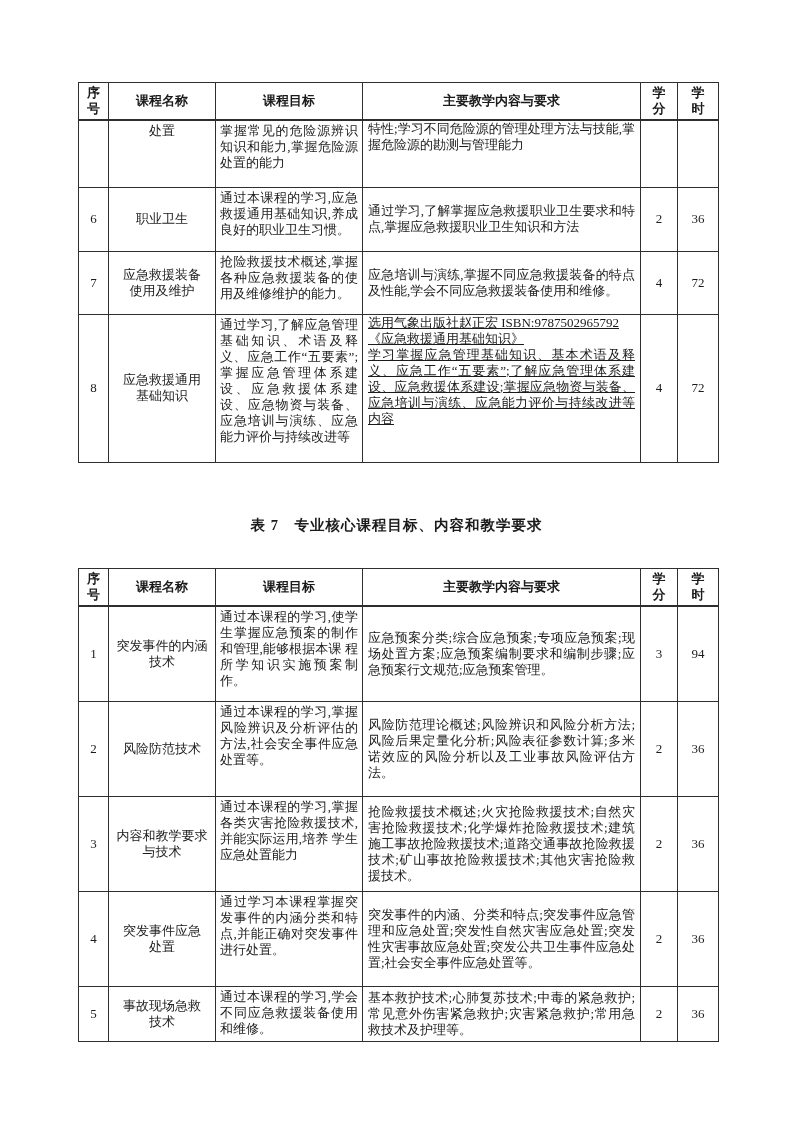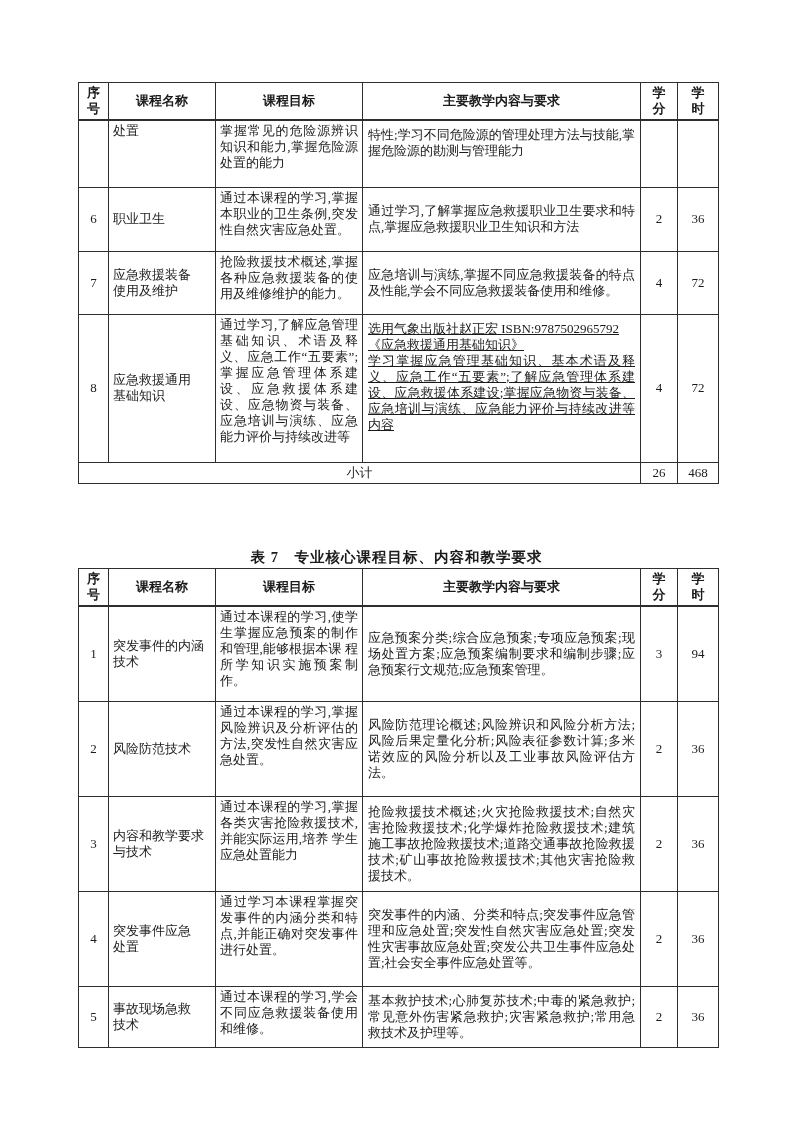--- a/index.html
+++ b/index.html
@@ -26,28 +26,28 @@
     padding:2px 4px;
     vertical-align:middle;
   }
   thead th{
     font-weight:700;text-align:center;vertical-align:middle;
     white-space:pre-line;line-height:16px;
     border-bottom:2px solid #2e2e2e;
     padding:2px 2px;
   }
   .c{text-align:center;vertical-align:middle;}
-  .name{vertical-align:middle;white-space:pre-line;}
+  .name{text-align:center;vertical-align:middle;white-space:pre-line;}
   .goal{text-align:justify;vertical-align:top;padding:2px 4px;margin-top:39px;}
-  .content{text-align:justify;vertical-align:middle;padding:6px 5px;margin-left:20px;}
+  .content{text-align:justify;vertical-align:middle;padding:0 5px;margin-left:20px;}
   .top{vertical-align:top;}
   .pre{white-space:pre-line;text-decoration:underline;}
   .num{font-size:13px;}
   .tbl-title{
-    position:absolute;top:548px;left:0;width:100%;
+    position:absolute;top:516px;left:0;width:100%;
     text-align:center;font-weight:700;font-size:14.5px;
     letter-spacing:1px;
   }
 </style>
 </head>
 <body>
 
 <div class="sheet">
 
   <table id="tableA">
@@ -77,21 +77,21 @@
         <td class="c"></td>
         <td class="name top">处置</td>
         <td class="goal">掌握常见的危险源辨识知识和能力,掌握危险源处置的能力</td>
         <td class="content top">特性;学习不同危险源的管理处理方法与技能,掌握危险源的勘测与管理能力</td>
         <td class="c num"></td>
         <td class="c num"></td>
       </tr>
       <tr style="height:64px;">
         <td class="c">6</td>
         <td class="name">职业卫生</td>
-        <td class="goal">通过本课程的学习,掌握本职业的卫生条例,突发性自然灾害应急处置。</td>
+        <td class="goal">通过本课程的学习,应急救援通用基础知识,养成良好的职业卫生习惯。</td>
         <td class="content">通过学习,了解掌握应急救援职业卫生要求和特点,掌握应急救援职业卫生知识和方法</td>
         <td class="c num">2</td>
         <td class="c num">36</td>
       </tr>
       <tr style="height:63px;">
         <td class="c">7</td>
         <td class="name">应急救援装备
 使用及维护</td>
         <td class="goal">抢险救援技术概述,掌握各种应急救援装备的使用及维修维护的能力。</td>
         <td class="content">应急培训与演练,掌握不同应急救援装备的特点及性能,学会不同应急救援装备使用和维修。</td>
@@ -101,25 +101,20 @@
       <tr style="height:148px;">
         <td class="c">8</td>
         <td class="name">应急救援通用
 基础知识</td>
         <td class="goal">通过学习,了解应急管理基础知识、术语及释义、应急工作“五要素”;掌握应急管理体系建设、应急救援体系建设、应急物资与装备、应急培训与演练、应急能力评价与持续改进等</td>
         <td class="content top pre">选用气象出版社赵正宏 ISBN:9787502965792
 《应急救援通用基础知识》
 学习掌握应急管理基础知识、基本术语及释义、应急工作“五要素”;了解应急管理体系建设、应急救援体系建设;掌握应急物资与装备、应急培训与演练、应急能力评价与持续改进等内容</td>
         <td class="c num">4</td>
         <td class="c num">72</td>
-      </tr>
-      <tr style="height:21px;">
-        <td colspan="4" class="c">小计</td>
-        <td class="c num">26</td>
-        <td class="c num">468</td>
       </tr>
     </tbody>
   </table>
 
   <div class="tbl-title">表 7　专业核心课程目标、内容和教学要求</div>
 
   <table id="table7">
     <colgroup>
       <col class="w-no">
         <col class="w-name">
@@ -147,21 +142,21 @@
         <td class="name">突发事件的内涵
 技术</td>
         <td class="goal">通过本课程的学习,使学生掌握应急预案的制作和管理,能够根据本课 程所学知识实施预案制作。</td>
         <td class="content">应急预案分类;综合应急预案;专项应急预案;现场处置方案;应急预案编制要求和编制步骤;应急预案行文规范;应急预案管理。</td>
         <td class="c num">3</td>
         <td class="c num">94</td>
       </tr>
       <tr style="height:95px;">
         <td class="c">2</td>
         <td class="name">风险防范技术</td>
-        <td class="goal">通过本课程的学习,掌握风险辨识及分析评估的方法,突发性自然灾害应急处置。</td>
+        <td class="goal">通过本课程的学习,掌握风险辨识及分析评估的方法,社会安全事件应急处置等。</td>
         <td class="content">风险防范理论概述;风险辨识和风险分析方法;风险后果定量化分析;风险表征参数计算;多米诺效应的风险分析以及工业事故风险评估方法。</td>
         <td class="c num">2</td>
         <td class="c num">36</td>
       </tr>
       <tr style="height:95px;">
         <td class="c">3</td>
         <td class="name">内容和教学要求
 与技术</td>
         <td class="goal">通过本课程的学习,掌握各类灾害抢险救援技术,并能实际运用,培养 学生应急处置能力</td>
         <td class="content">抢险救援技术概述;火灾抢险救援技术;自然灾害抢险救援技术;化学爆炸抢险救援技术;建筑施工事故抢险救援技术;道路交通事故抢险救援技术;矿山事故抢险救援技术;其他灾害抢险救援技术。</td>

